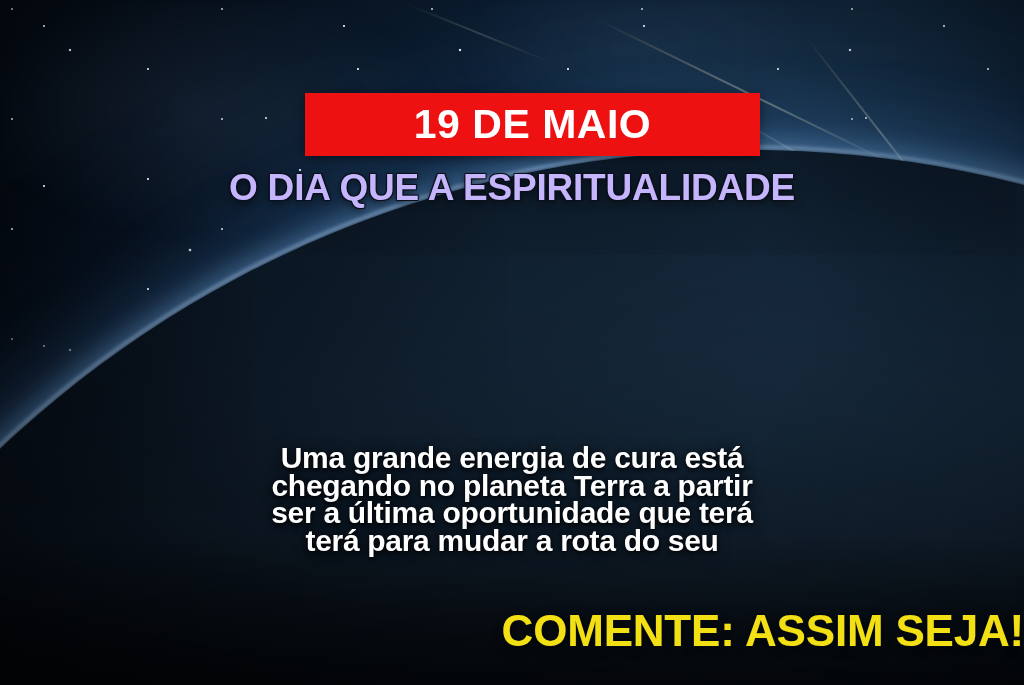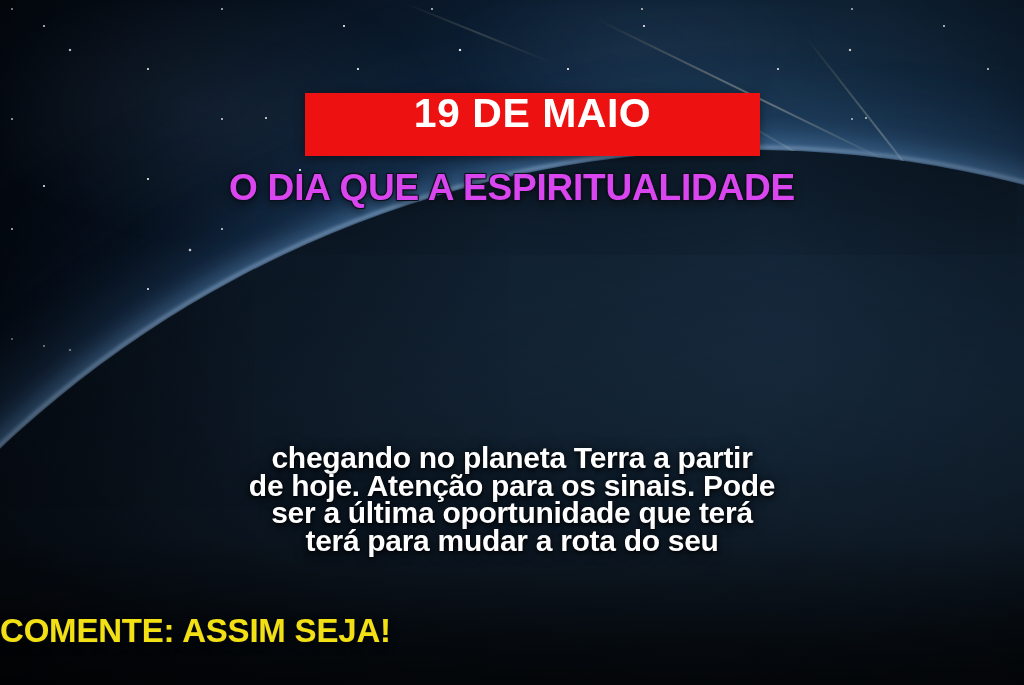--- a/index.html
+++ b/index.html
@@ -229,41 +229,41 @@
   }
 
   .date-banner {
     position: absolute;
     left: 305px;
     top: 93px;
     width: 455px;
     height: 63px;
     background: #ee1111;
     display: flex;
-    align-items: flex-start;
+    align-items: center;
     justify-content: center;
     box-shadow: 0 2px 10px rgba(0,0,0,0.45);
   }
   .date-banner-text {
     color: #ffffff;
     font-size: 41px;
     font-weight: 700;
     letter-spacing: 0.5px;
     line-height: 1;
     white-space: nowrap;
     font-family: "Liberation Sans", sans-serif;
   }
 
   .headline {
     position: absolute;
     left: 0;
     right: 0;
     top: 168px;
     text-align: center;
-    color: #d946ef;
+    color: #c4b5fd;
     font-size: 37px;
     font-weight: 700;
     line-height: 40px;
     letter-spacing: -0.2px;
     text-shadow:
       0 0 2px rgba(12,16,26,0.95),
       1px 1px 0 rgba(12,16,26,0.85),
      -1px 1px 0 rgba(12,16,26,0.85),
       1px -1px 0 rgba(12,16,26,0.85),
      -1px -1px 0 rgba(12,16,26,0.85),
@@ -287,23 +287,23 @@
       0 0 14px rgba(0,0,0,0.55),
       1px 1px 0 rgba(8,10,16,0.50);
   }
   .body-line { display: block; }
 
   .cta {
     position: absolute;
     left: 0;
     right: 0;
     top: 613px;
-    text-align: left;
+    text-align: right;
     color: #f2e015;
-    font-size: 33px;
+    font-size: 44px;
     font-weight: 700;
     line-height: 36px;
     letter-spacing: -0.2px;
     text-shadow:
       0 0 2px rgba(10,12,20,0.92),
       1px 1px 0 rgba(10,12,20,0.80),
      -1px 1px 0 rgba(10,12,20,0.80),
       0 3px 10px rgba(0,0,0,0.70);
   }
 </style>
@@ -340,22 +340,22 @@
 
     <div class="date-banner">
       <span class="date-banner-text">19 DE MAIO</span>
     </div>
 
     <div class="headline">
       <span class="headline-line">O DIA QUE A ESPIRITUALIDADE</span>
     </div>
 
     <div class="body-copy">
+      <span class="body-line">Uma grande energia de cura está</span>
       <span class="body-line">chegando no planeta Terra a partir</span>
-      <span class="body-line">de hoje. Atenção para os sinais. Pode</span>
       <span class="body-line">ser a última oportunidade que terá</span>
       <span class="body-line">terá para mudar a rota do seu</span>
     </div>
 
     <div class="cta">
       <span>COMENTE: ASSIM SEJA!</span>
     </div>
 
   </div>
 </div>

